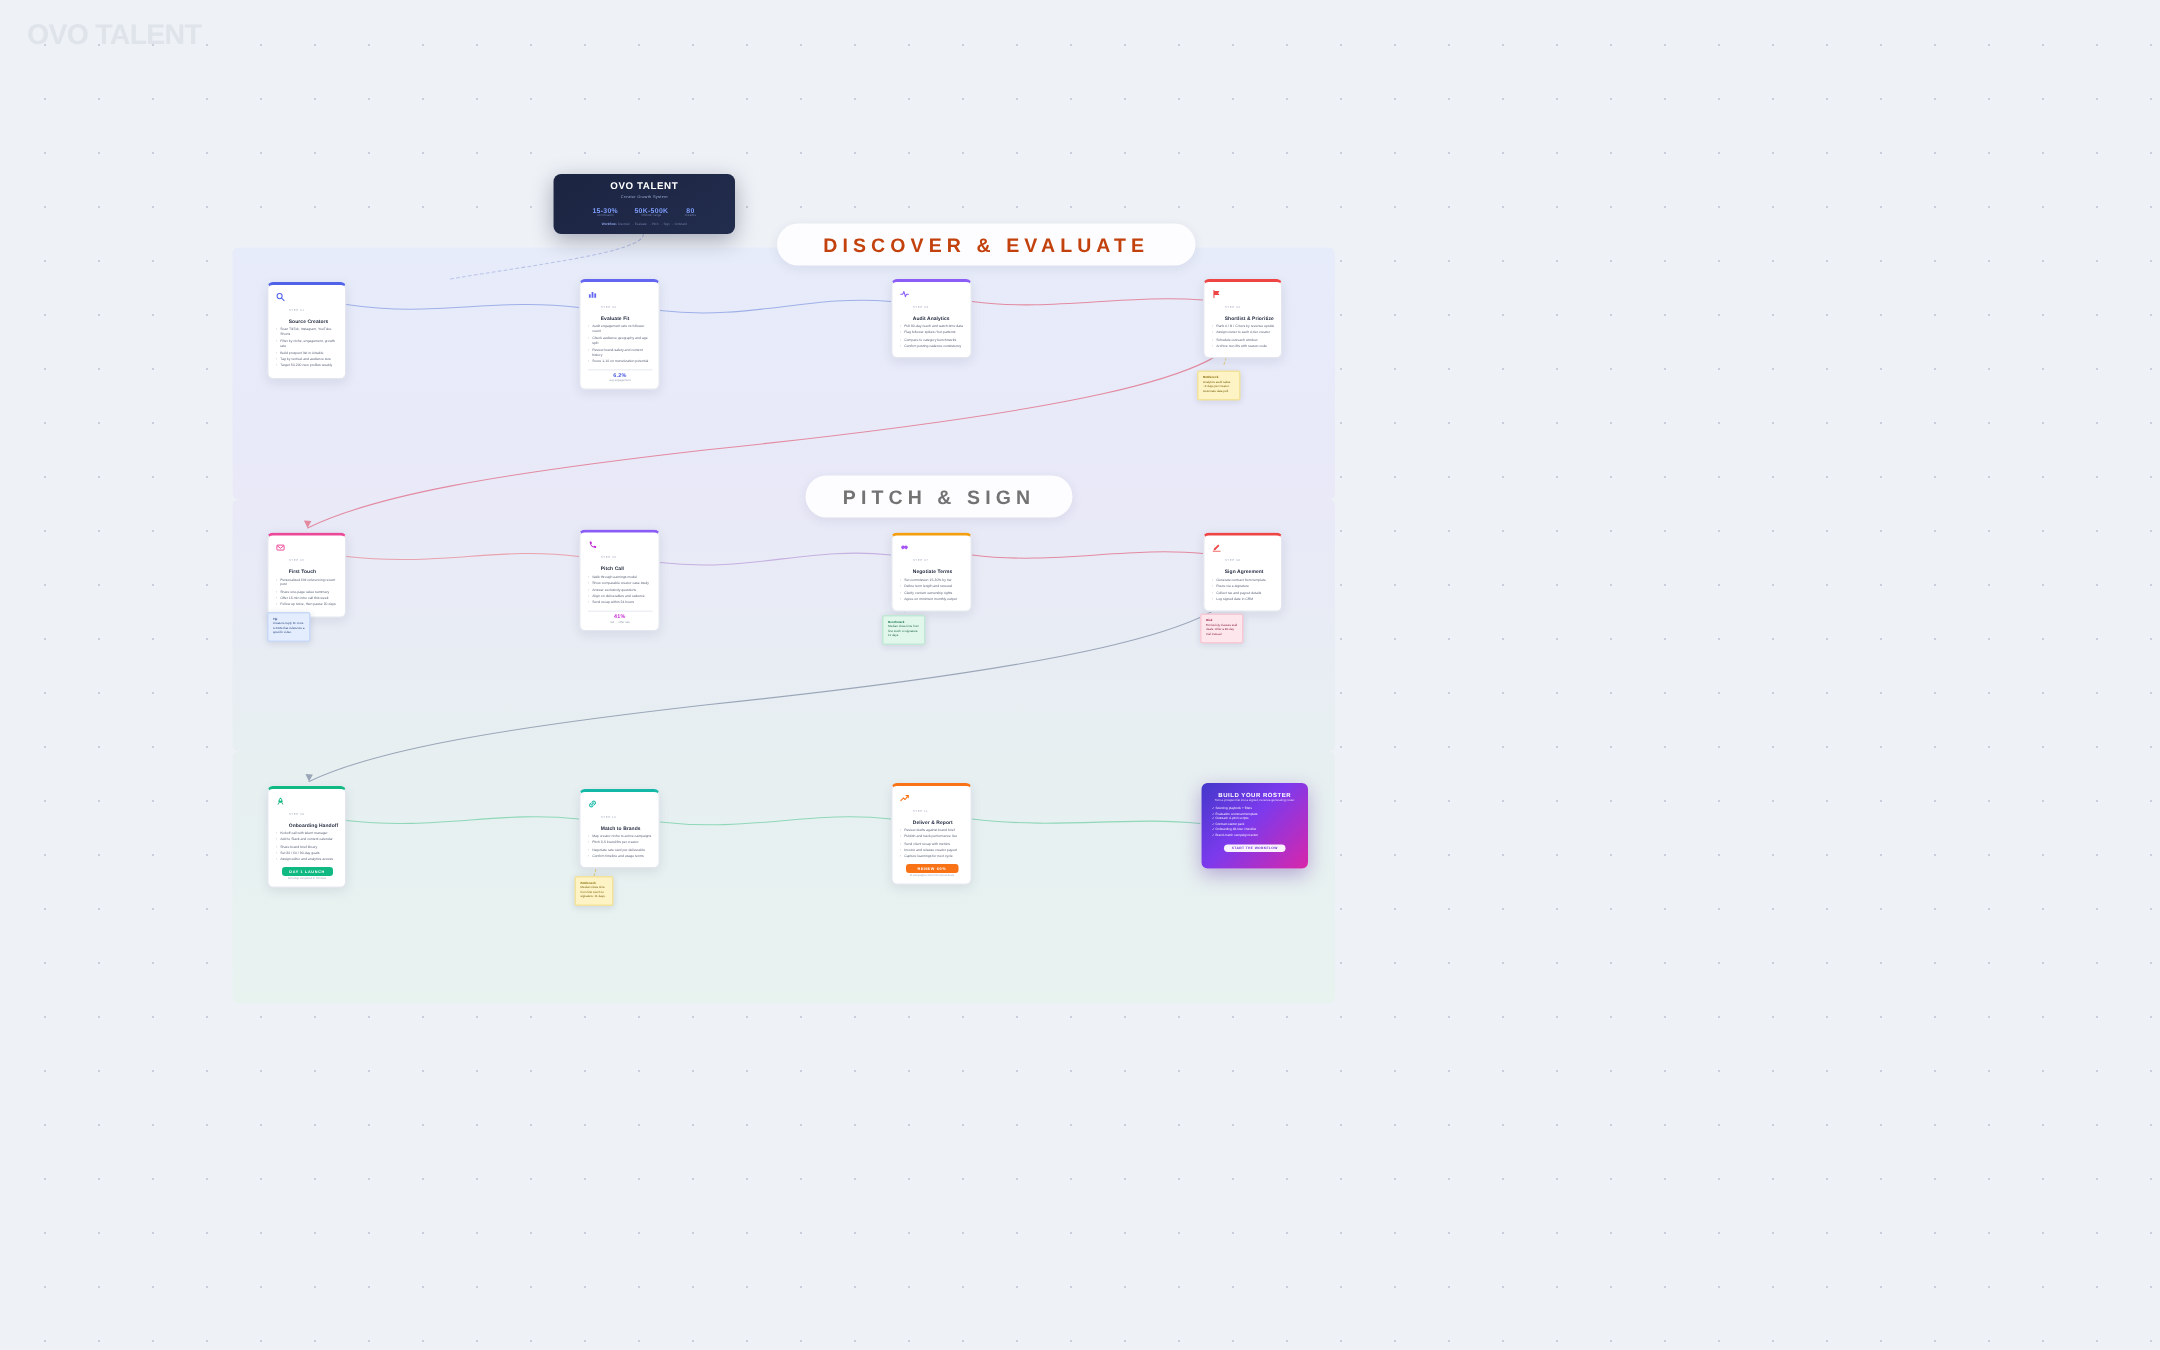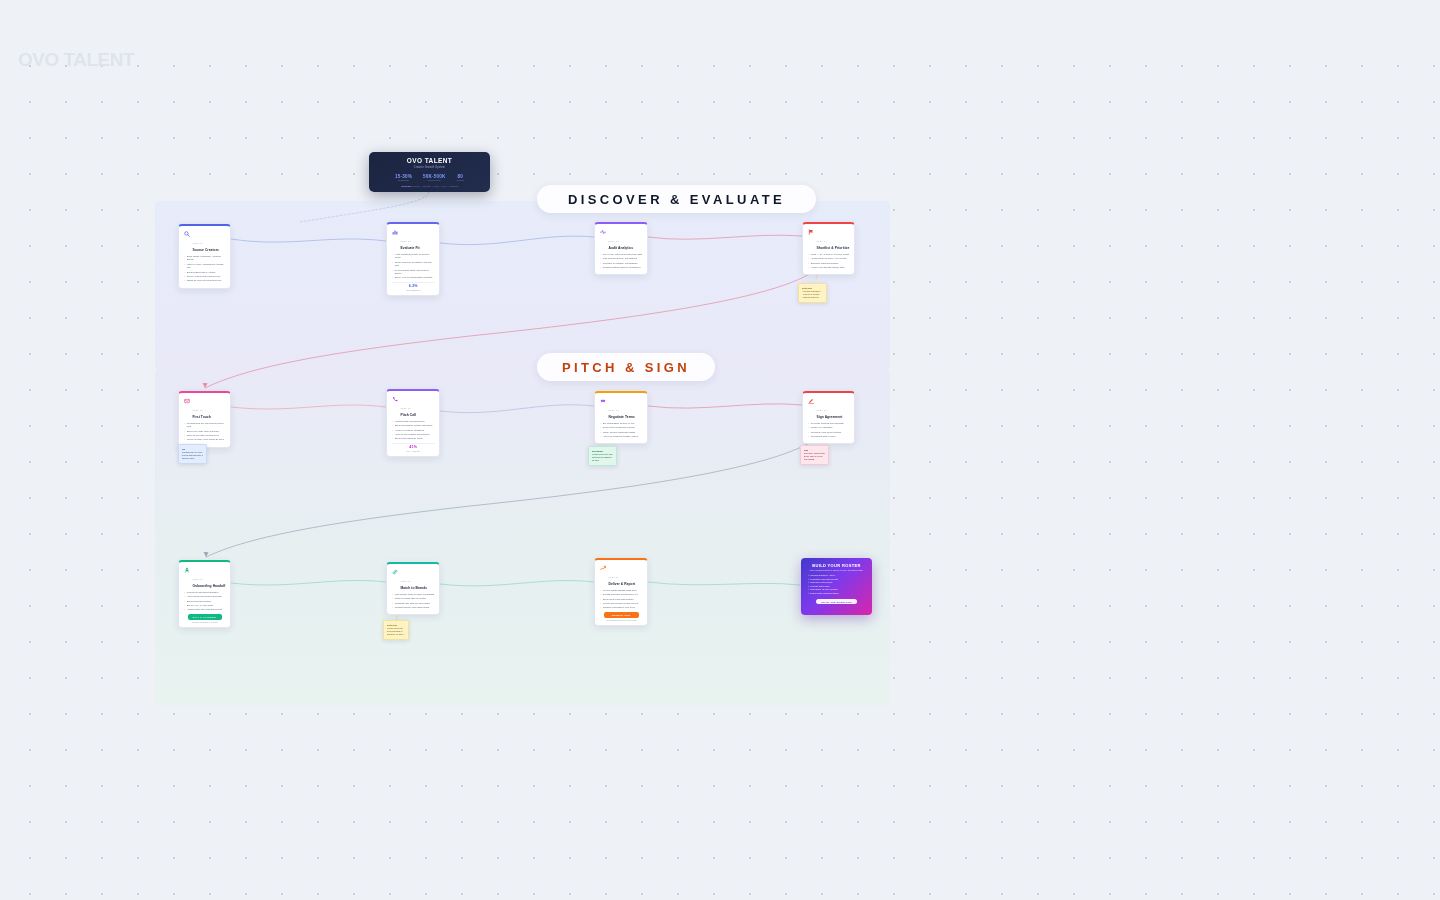--- a/index.html
+++ b/index.html
@@ -9,21 +9,20 @@
     background:#eef1f6;
     position:relative;
   }
   
   #canvas {
     position:absolute; inset:0;
     background-color:#eef1f6;
     background-image:radial-gradient(circle, #c9cfda 1px, transparent 1px);
     background-size:36px 36px;
     background-position:12px 12px;
-    margin-top:36px;
   }
   
   .band { position:absolute; left:155px; width:735px; border-radius:4px; }
   #band-discover { top:165px;  height:168px; background:linear-gradient(180deg,#e7ecfa 0%,#e9e9f8 100%); }
   #band-pitch    { top:333px;  height:168px; background:linear-gradient(180deg,#e9e9f8 0%,#e7eff1 100%); }
   #band-onboard  { top:501px;  height:168px; background:linear-gradient(180deg,#e7eff1 0%,#e8f3f0 100%); }
 
   
   #logo {
     position:absolute; left:18px; top:13px;
@@ -53,22 +52,22 @@
   #hero .h-foot b { color:#8fa6e8; }
 
   
   .lane-pill {
     position:absolute; height:28px; background:#fdfdff;
     border-radius:14px; display:flex; align-items:center; justify-content:center;
     box-shadow:0 2px 8px rgba(40,50,90,.09);
     font-size:13px; font-weight:bold; letter-spacing:3.4px;
     white-space:nowrap;
   }
-  #pill-discover { left:537px; top:149px; width:279px; color:#0f172a; }
-  #pill-pitch    { left:537px; top:317px; width:178px; color:#c2410c; }
+  #pill-discover { left:518px; top:149px; width:279px; color:#c2410c; }
+  #pill-pitch    { left:537px; top:317px; width:178px; color:#737373; }
   #pill-onboard  { left:537px; top:486px; width:252px; color:#10b981; }
 
   
   .card {
     position:absolute; background:#fff; border-radius:4px;
     border:1px solid #e3e6ee; border-top-width:2px;
     box-shadow:0 2px 7px rgba(40,50,90,.10);
     padding:4px 4.5px 4px 5px; overflow:hidden;
   }
   .card-head { display:flex; align-items:flex-start; gap:2.5px; }

